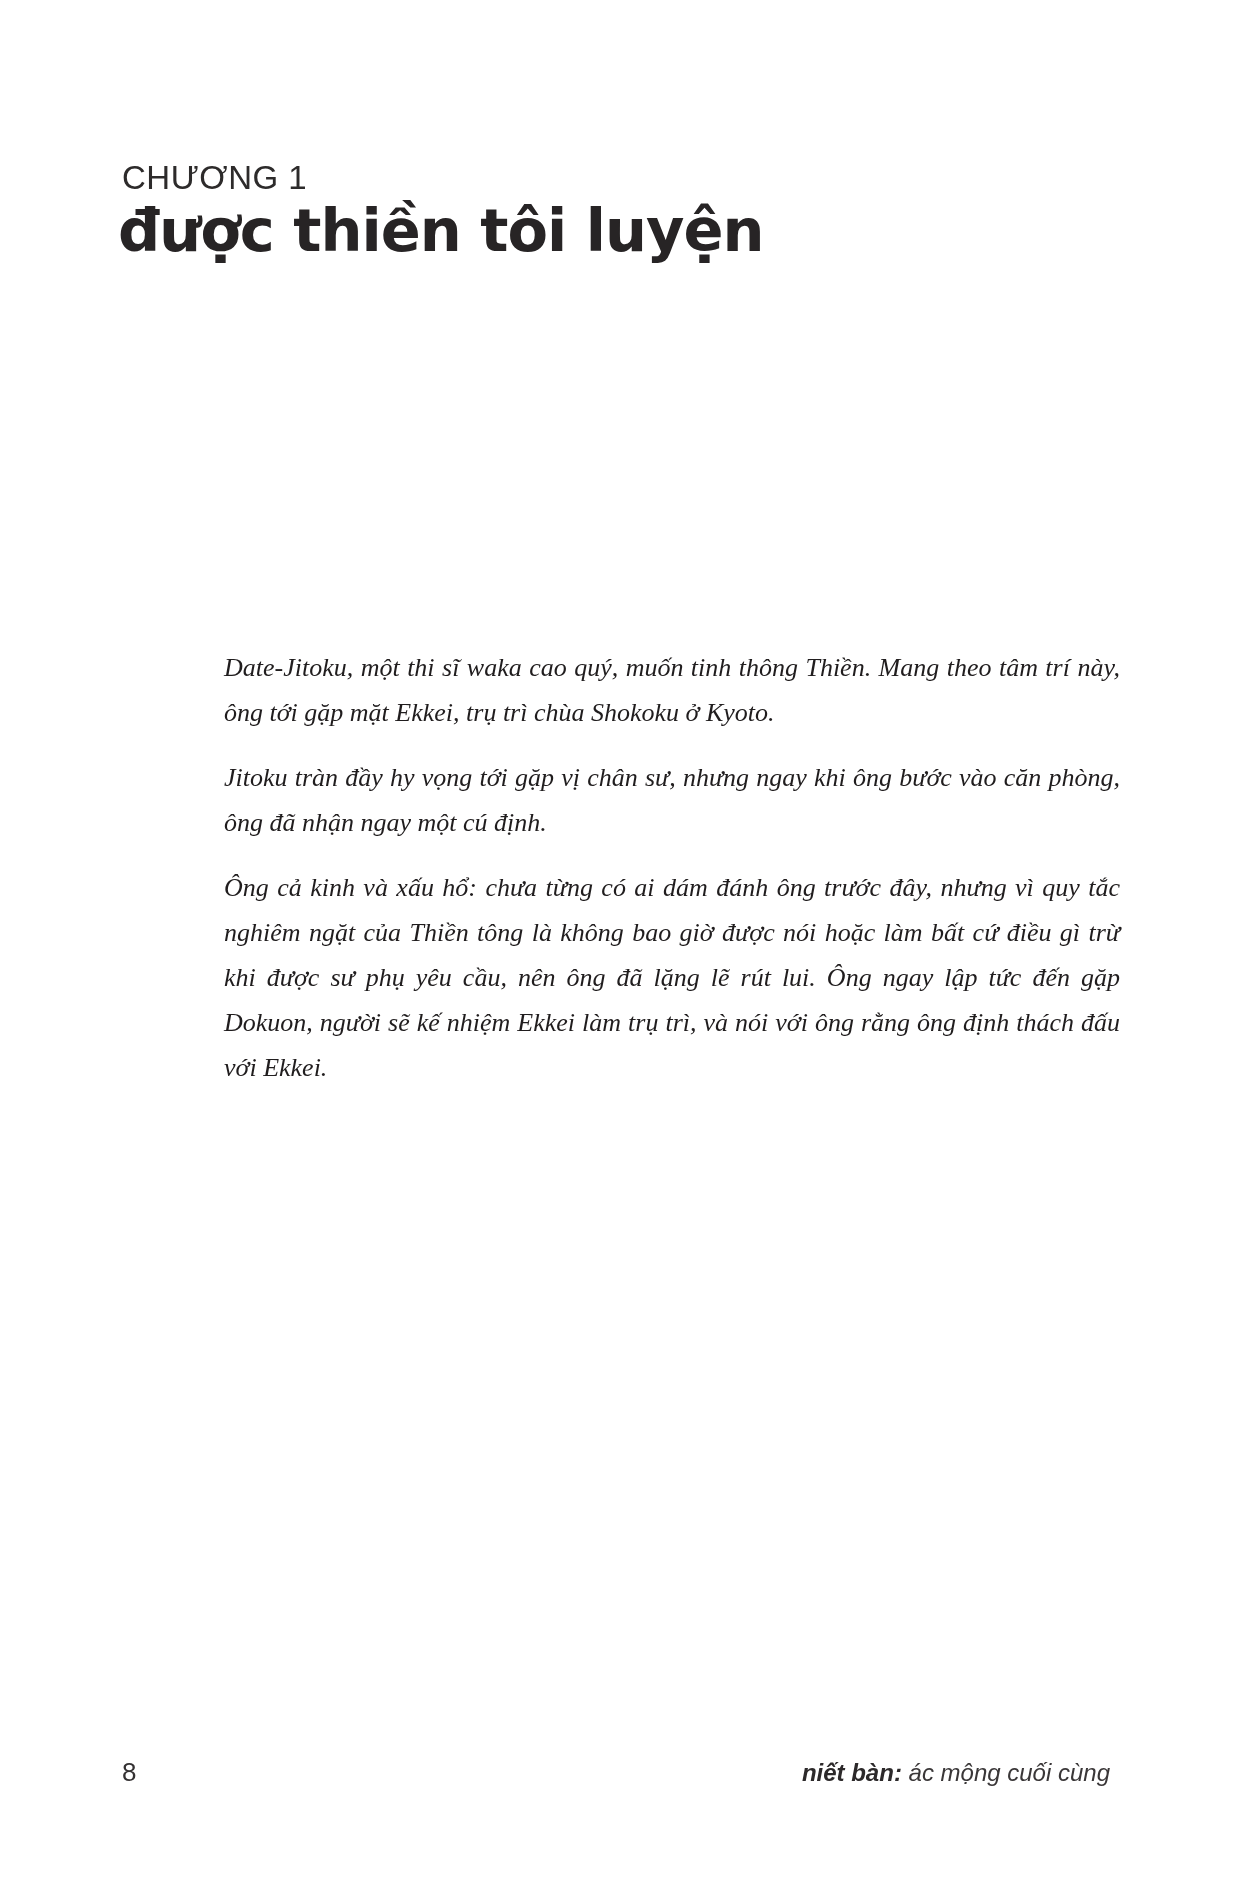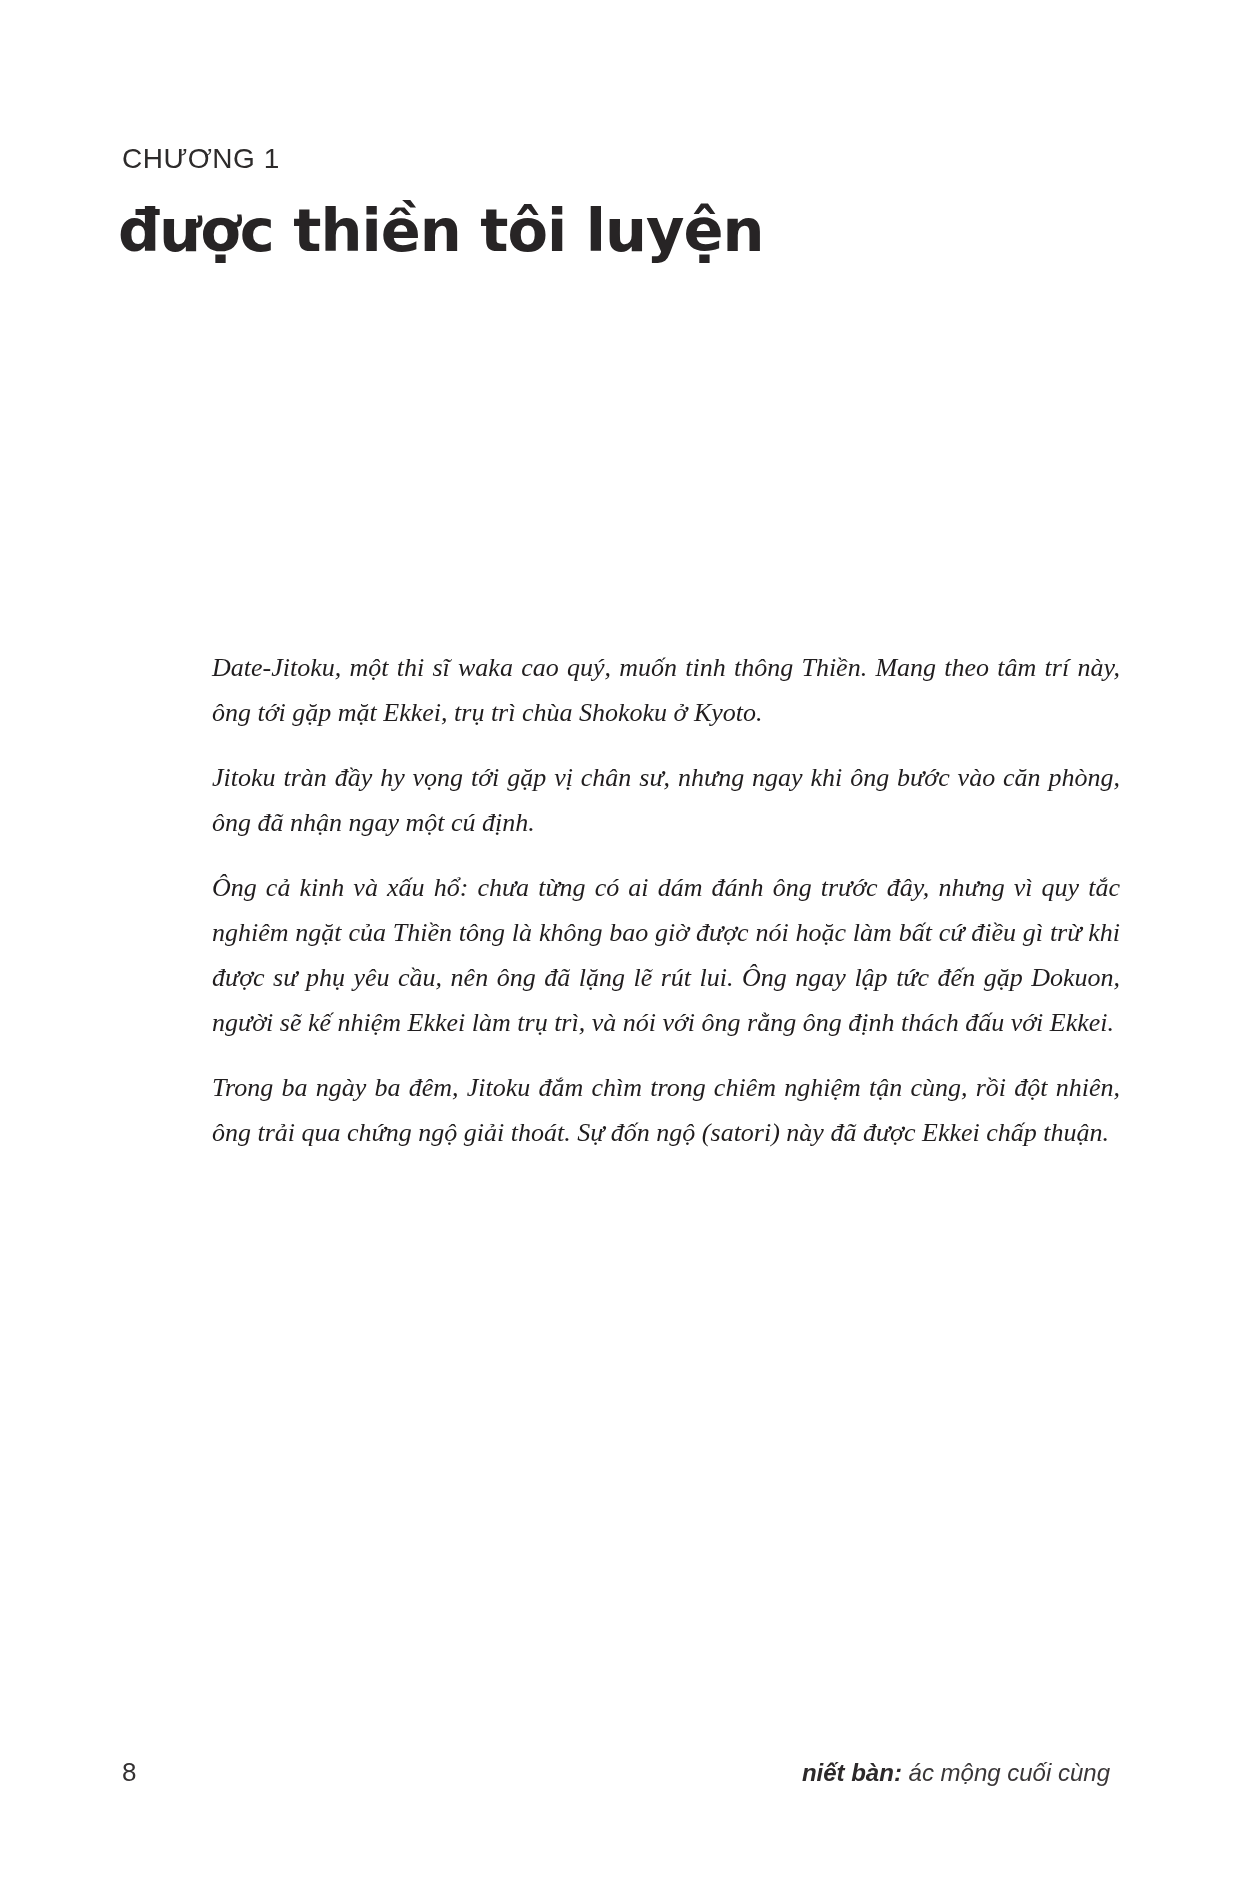--- a/index.html
+++ b/index.html
@@ -13,23 +13,23 @@
     width: 1260px;
     height: 1890px;
     background: #ffffff;
     overflow: hidden;
     font-family: "Liberation Sans", sans-serif;
     color: #232021;
   }
   .chapter-label {
     position: absolute;
     left: 122px;
-    top: 143px;
+    top: 159px;
     font-family: "Liberation Sans", sans-serif;
-    font-size: 28px;
+    font-size: 33px;
     font-weight: 400;
     letter-spacing: 0.5px;
     color: #2d2b2b;
   }
   .chapter-title {
     position: absolute;
     left: 118px;
     top: 196px;
     font-family: "DejaVu Sans", "Liberation Sans", sans-serif;
     font-size: 59px;
@@ -37,21 +37,21 @@
     letter-spacing: -1px;
     color: #272425;
   }
   .body-text {
     position: absolute;
     left: 212px;
     top: 645px;
     width: 908px;
   }
   .body-text p {
-    margin: 0 0 20px 0;
+    margin: 0 0 20px 12px;
     font-family: "Liberation Serif", "DejaVu Serif", serif;
     font-style: italic;
     font-size: 26px;
     line-height: 45px;
     text-align: justify;
     color: #201d1e;
   }
   .footer {
     position: absolute;
     left: 122px;
@@ -85,21 +85,20 @@
 <div class="page">
 
   <div class="chapter-label">CHƯƠNG 1</div>
 
   <h1 class="chapter-title" style="margin:0;">được thiền tôi luyện</h1>
 
   <div class="body-text">
     <p>Date-Jitoku, một thi sĩ waka cao quý, muốn tinh thông Thiền. Mang theo tâm trí này, ông tới gặp mặt Ekkei, trụ trì chùa Shokoku ở Kyoto.</p>
     <p>Jitoku tràn đầy hy vọng tới gặp vị chân sư, nhưng ngay khi ông bước vào căn phòng, ông đã nhận ngay một cú định.</p>
     <p>Ông cả kinh và xấu hổ: chưa từng có ai dám đánh ông trước đây, nhưng vì quy tắc nghiêm ngặt của Thiền tông là không bao giờ được nói hoặc làm bất cứ điều gì trừ khi được sư phụ yêu cầu, nên ông đã lặng lẽ rút lui. Ông ngay lập tức đến gặp Dokuon, người sẽ kế nhiệm Ekkei làm trụ trì, và nói với ông rằng ông định thách đấu với Ekkei.</p>
-    <p>Trong ba ngày ba đêm, Jitoku đắm chìm trong chiêm nghiệm tận cùng, rồi đột nhiên, ông trải qua chứng ngộ giải thoát. Sự đốn ngộ (satori) này đã được Ekkei chấp thuận.</p>
   </div>
 
   <div class="footer">
     <span class="page-number">8</span>
     <span class="running-title">
       <span class="bold-part">niết bàn:</span><span> ác mộng cuối cùng</span>
     </span>
   </div>
 
 </div>

